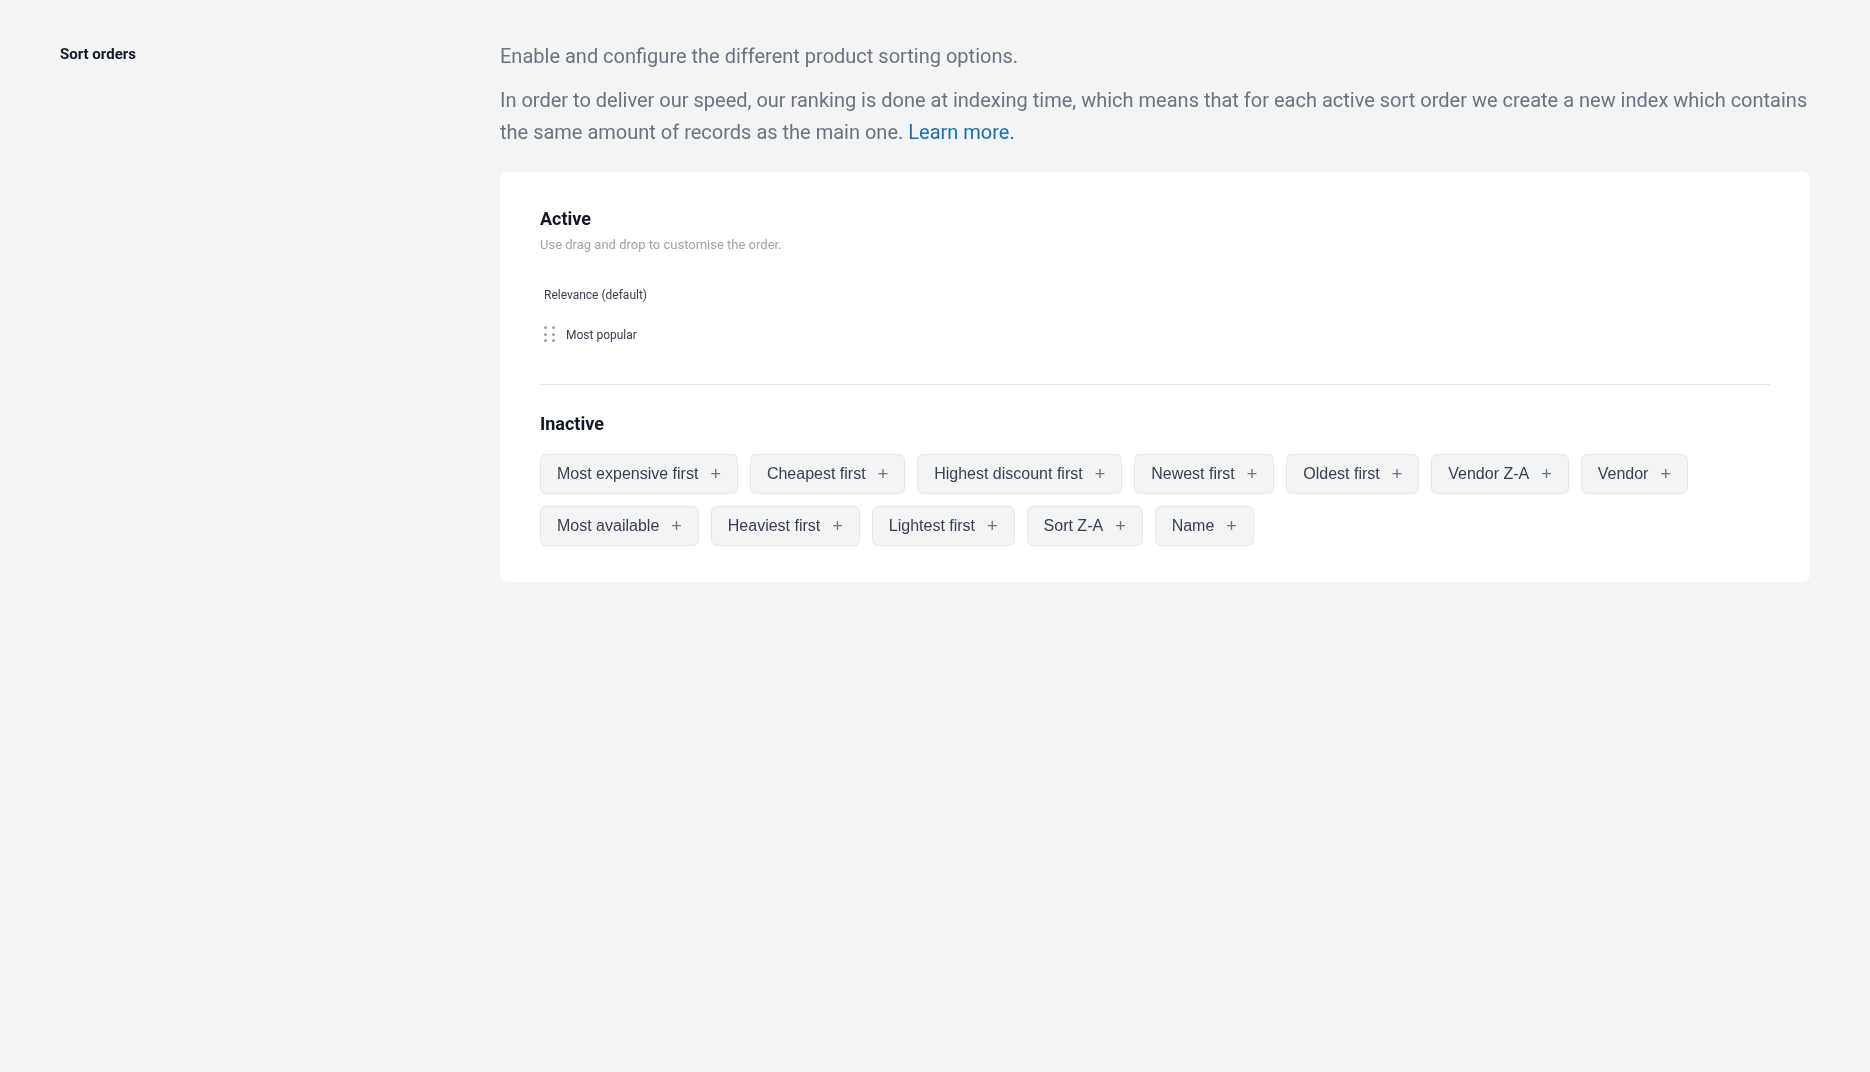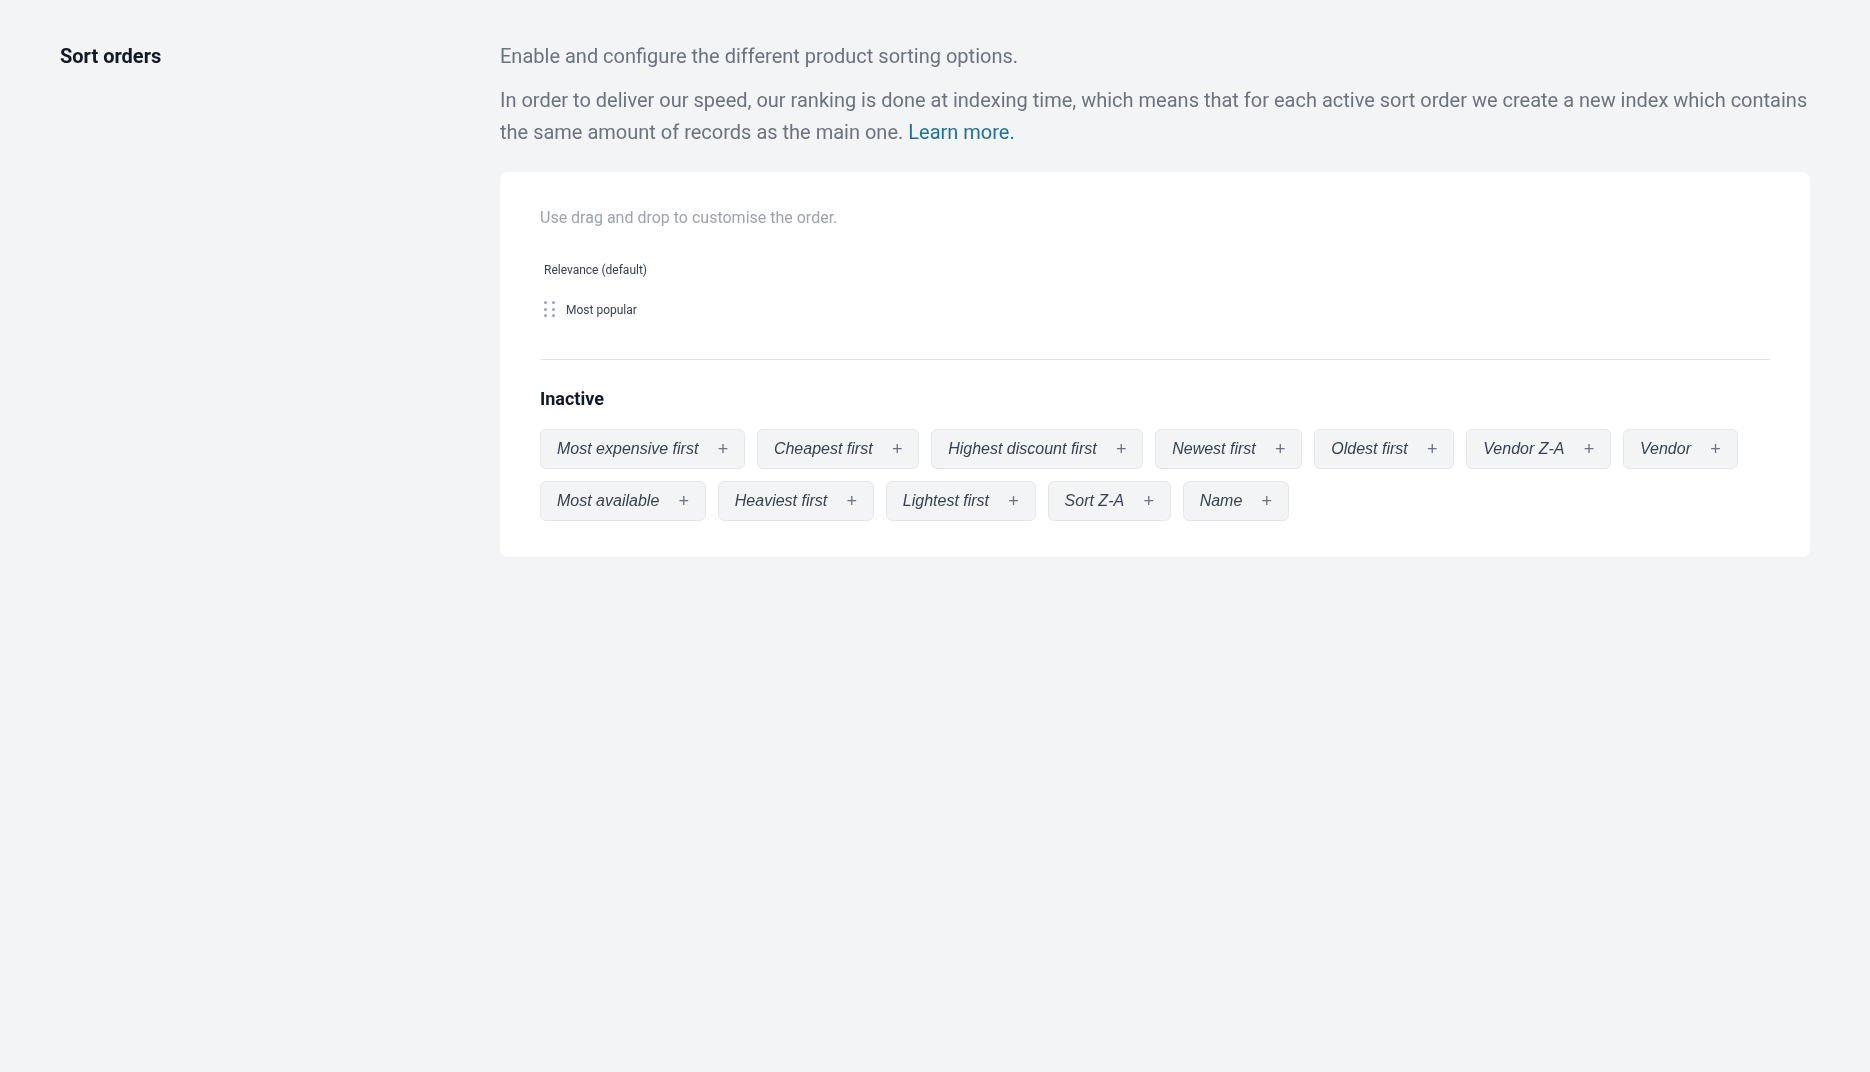--- a/index.html
+++ b/index.html
@@ -22,21 +22,21 @@
       gap: 60px;
     }
 
     .left-column {
       width: 380px;
       flex-shrink: 0;
       padding-top: 4px;
     }
 
     .section-title {
-      font-size: 20px;
+      font-size: 15px;
       font-weight: 700;
       color: #111827;
     }
 
     .right-column {
       flex: 1;
     }
 
     .description-text {
       font-size: 20px;
@@ -58,21 +58,21 @@
     }
 
     .section-label {
       font-size: 18px;
       font-weight: 700;
       color: #111827;
       margin-bottom: 8px;
     }
 
     .subtitle {
-      font-size: 16px;
+      font-size: 13px;
       color: #9ca3af;
       margin-bottom: 24px;
     }
 
     .active-item {
       display: flex;
       align-items: center;
       gap: 12px;
       padding: 12px 4px;
       font-size: 12px;
@@ -106,30 +106,29 @@
     .inactive-grid {
       display: flex;
       flex-wrap: wrap;
       gap: 12px;
       margin-top: 20px;
     }
 
     .inactive-tag {
       display: inline-flex;
       align-items: center;
-      gap: 19px;
+      gap: 12px;
       background: #f3f4f6;
       border: 1px solid #e5e7eb;
       border-radius: 6px;
       padding: 10px 16px;
       font-size: 16px;
       color: #374151;
       cursor: pointer;
       transition: background 0.15s;
-      font-style: italic;
     }
 
     .plus-icon {
       font-size: 18px;
       color: #6b7280;
       font-weight: 400;
       line-height: 1;
     }
   </style>
 </head>
@@ -145,20 +144,21 @@
     <p class="description-text">Enable and configure the different product sorting options.</p>
 
     <p class="description-text">
       <span>In order to deliver our speed, our ranking is done at indexing time, which means that for each active sort order we create a new index which contains the same amount of records as the main one.</span>
       <a>Learn more.</a>
     </p>
 
     <div class="card">
 
       <div>
+        <div class="section-label">Active</div>
         <div class="subtitle">Use drag and drop to customise the order.</div>
 
         <div class="active-item">
           <span>Relevance (default)</span>
         </div>
 
         <div class="active-item" style="cursor:grab;gap:8px;">
           <div class="drag-handle">
             <div class="drag-dot"></div>
             <div class="drag-dot"></div>

